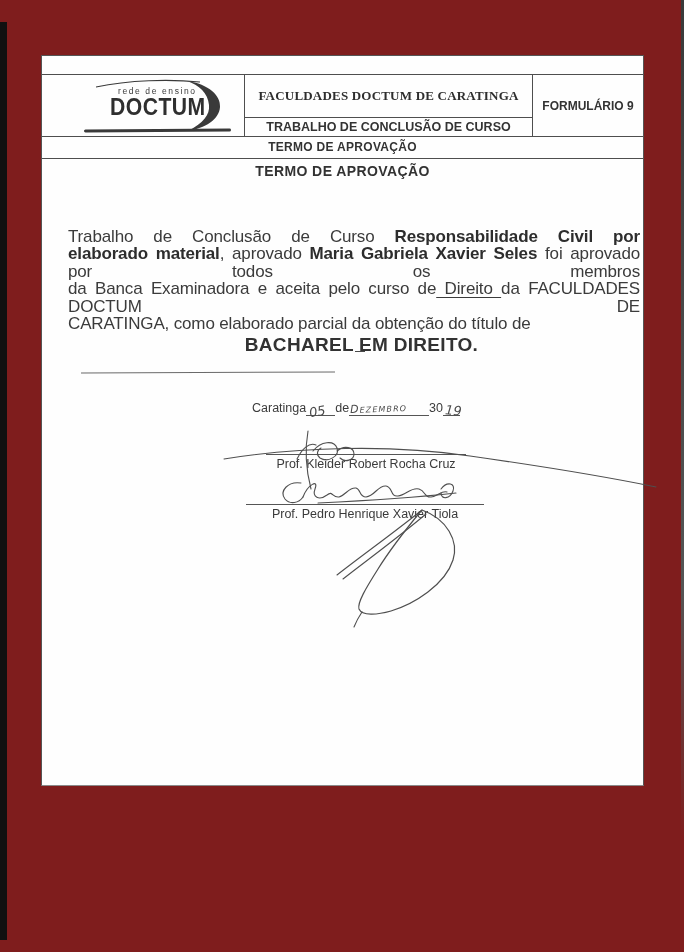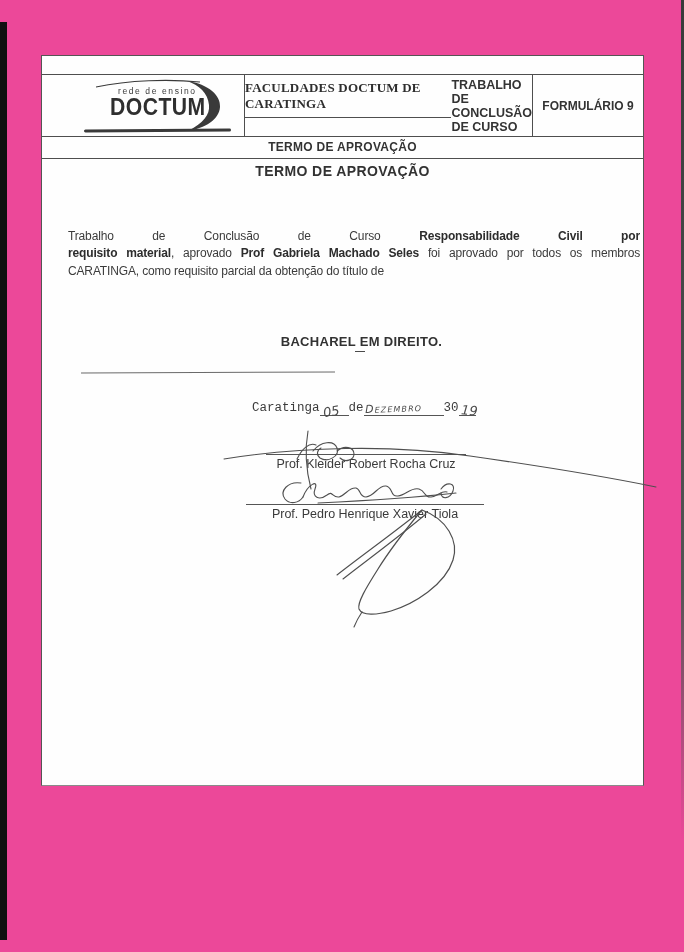--- a/index.html
+++ b/index.html
@@ -1,66 +1,66 @@
 <!DOCTYPE html>
 <html><head>
 <meta charset="utf-8">
 <style>
   html,body{margin:0;padding:0;background:#ffffff;}
   .scan-page{
-    position:relative;width:684px;height:952px;background:#ec4899;overflow:hidden;
+    position:relative;width:684px;height:952px;background:#7f1d1d;overflow:hidden;
     font-family:"Liberation Sans",sans-serif;color:#3b3b3b;
   }
   
   .edge-left{position:absolute;left:0;top:22px;width:7px;height:918px;background:#101010;}
   .edge-right{position:absolute;right:0;top:0;width:3px;height:840px;
     background:linear-gradient(#3a3a3a 0%,#555 70%,rgba(90,90,90,0) 100%);}
   
   .doc-frame{
     position:absolute;left:41px;top:55px;width:601px;height:729px;
     border:1.4px solid #555;border-bottom-color:#8a8a8a;background:#fefefe;
   }
   .strip-top{position:absolute;top:0;left:0;right:0;height:18px;border-bottom:1.3px solid #4e4e4e;}
   
   .hdr{position:absolute;top:19.3px;left:0;right:0;height:61px;border-bottom:1.3px solid #4e4e4e;display:flex;}
   .cell-logo{width:202px;border-right:1.3px solid #4e4e4e;position:relative;}
-  .cell-mid{flex:1;display:flex;flex-direction:row;border-right:1.3px solid #4e4e4e;}
+  .cell-mid{flex:1;display:flex;flex-direction:column;border-right:1.3px solid #4e4e4e;}
   .mid-r1{height:42px;border-bottom:1.3px solid #4e4e4e;display:flex;align-items:center;justify-content:center;
     font-family:"Liberation Serif",serif;font-weight:bold;font-size:13px;letter-spacing:.2px;color:#2e2e2e;}
   .mid-r2{flex:1;display:flex;align-items:center;justify-content:center;
     font-weight:bold;font-size:12.5px;color:#333;}
   .cell-form{width:110px;display:flex;align-items:center;justify-content:center;
     font-weight:bold;font-size:12px;color:#333;}
   
   .logo-tagline{position:absolute;left:76px;top:11px;font-size:8.5px;letter-spacing:1.6px;color:#3b3b3b;}
   .logo-name{position:absolute;left:68px;top:19px;font-size:23px;font-weight:bold;letter-spacing:.5px;
     color:#2f2f2f;transform:scaleX(.92);transform-origin:left;}
   .logo-arc{position:absolute;left:52px;top:3px;}
   .logo-swoosh{position:absolute;left:142px;top:5px;}
   .logo-underline{position:absolute;left:42px;top:54px;width:147px;height:2.6px;background:#3a3a3a;border-radius:2px;transform:rotate(-.3deg);}
   
   .band{position:absolute;top:80.6px;left:0;right:0;height:21px;border-bottom:1.3px solid #4e4e4e;
     display:flex;align-items:center;justify-content:center;font-weight:bold;font-size:12px;letter-spacing:.3px;color:#333;}
   .doc-title{position:absolute;top:107px;left:0;width:100%;text-align:center;
     font-weight:bold;font-size:14px;letter-spacing:.4px;color:#323232;}
   
-  .para{position:absolute;top:172px;left:26px;right:3px;font-size:12px;letter-spacing:-.15px;color:#3b3b3b;}
+  .para{position:absolute;top:172px;left:26px;right:3px;font-size:17px;letter-spacing:-.15px;color:#3b3b3b;}
   .para .jl{line-height:17.4px;text-align:justify;text-align-last:justify;}
   .para .ll{line-height:17.4px;text-align:left;}
   .para b{color:#2d2d2d;}
   .para .ul{text-decoration:underline;text-underline-offset:2.5px;}
   
   .degree{position:absolute;top:278px;left:0;width:100%;box-sizing:border-box;padding-left:38px;
-    text-align:center;font-weight:bold;font-size:13px;letter-spacing:.3px;color:#323232;}
+    text-align:center;font-weight:bold;font-size:19px;letter-spacing:.3px;color:#323232;}
   .uscore{position:absolute;left:313px;top:295px;width:10px;height:1.2px;background:#4a4a4a;}
   .blank-line{position:absolute;left:39px;top:316px;width:254px;height:1.3px;background:#6a6a6a;transform:rotate(-.25deg);}
   
   .dateline{position:absolute;left:210px;top:342px;height:18px;display:flex;align-items:flex-end;
     font-size:12.5px;color:#3b3b3b;}
-  .dateline .w{padding-bottom:1px;font-family:Liberation Mono, monospace;}
+  .dateline .w{padding-bottom:1px;}
   .u{display:inline-block;position:relative;height:15px;border-bottom:1.2px solid #555;}
   .u-day{width:29px;}
   .u-month{width:80px;}
   .u-year{width:17px;}
   .hw{position:absolute;font-family:"DejaVu Sans",sans-serif;font-style:italic;color:#4a4a4a;white-space:nowrap;}
   .hw-day{font-size:13px;bottom:-4px;left:3px;transform:rotate(-10deg);}
   .hw-month{font-size:11px;bottom:0;left:1px;font-variant:small-caps;letter-spacing:1.1px;transform:rotate(-2deg);}
   .hw-year{font-size:13px;bottom:-3px;left:2px;transform:rotate(5deg);}
   
   .sig{position:absolute;border-top:1.3px solid #555;text-align:center;padding-top:2px;}
@@ -101,22 +101,23 @@
       </div>
       <div class="cell-form">FORMULÁRIO 9</div>
     </div>
 
     <div class="band">TERMO DE APROVAÇÃO</div>
 
     <div class="doc-title">TERMO DE APROVAÇÃO</div>
 
     <div class="para">
       <div class="jl"><span>Trabalho de Conclusão de Curso </span><b>Responsabilidade Civil por</b></div>
-      <div class="jl"><b>requisito material</b><span>, aprovado </span><b>Prof Gabriela Machado Seles</b><span> foi aprovado por todos os membros</span></div>
-      <div class="ll">CARATINGA, como requisito parcial da obtenção do título de</div>
+      <div class="jl"><b>elaborado material</b><span>, aprovado </span><b>Maria Gabriela Xavier Seles</b><span> foi aprovado por todos os membros</span></div>
+      <div class="jl"><span>da Banca Examinadora e aceita pelo curso de</span><span class="ul"> Direito </span><span>da FACULDADES DOCTUM DE</span></div>
+      <div class="ll">CARATINGA, como elaborado parcial da obtenção do título de</div>
     </div>
 
     <div class="degree">BACHAREL EM DIREITO.</div>
     <div class="uscore"></div>
 
     <div class="blank-line"></div>
 
     <div class="dateline">
       <span class="w">Caratinga</span>
         <span class="u u-day">

